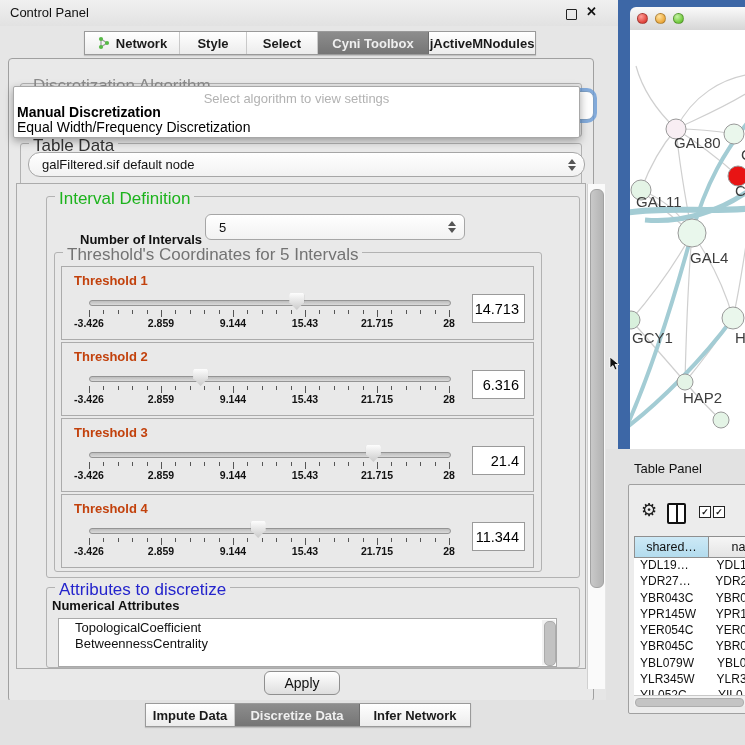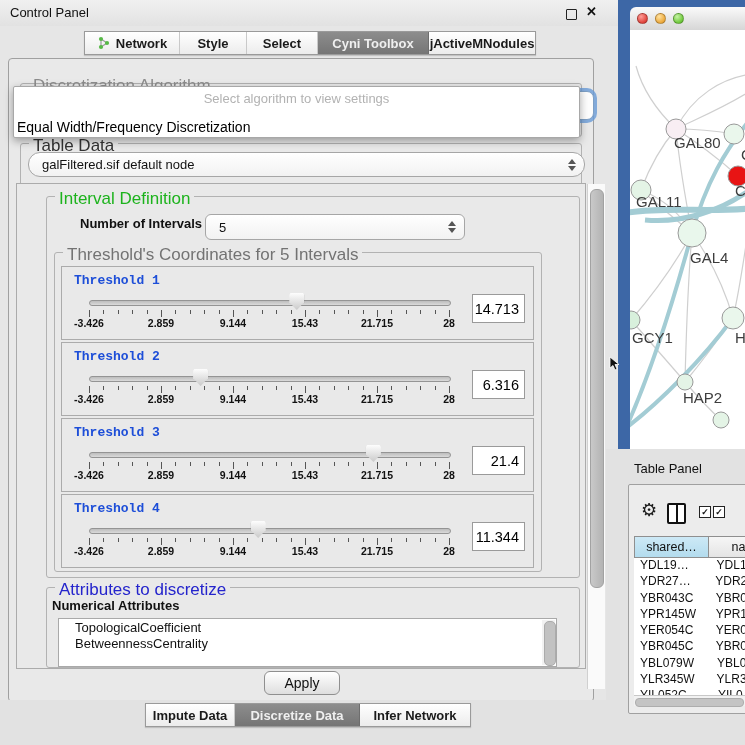--- a/index.html
+++ b/index.html
@@ -24,21 +24,21 @@
   .spinner:after{content:"";position:absolute;left:0;bottom:0;border-left:4px solid transparent;border-right:4px solid transparent;border-top:5px solid #555;}
   .popup{left:13px;top:86px;width:565px;height:50px;background:#fff;border:1px solid #a8a8a8;border-radius:2px;box-shadow:0 3px 8px rgba(0,0,0,.35);z-index:30;}
   .popup .hint{position:absolute;left:0;top:4px;width:100%;text-align:center;font-size:13px;color:#b2b2b2;}
   .popup .it1{position:absolute;left:3px;top:17px;font-size:14px;font-weight:bold;color:#000;}
   .popup .it2{position:absolute;left:3px;top:32px;font-size:14px;color:#000;}
   .ghost-combo{left:26px;top:91px;width:566px;height:27px;background:#fdfdfd;border:1px solid #7d9fc4;border-radius:7px;box-shadow:0 0 0 3px rgba(105,155,215,.8);z-index:10;}
   .scrollpane{left:16px;top:183px;width:568px;height:484px;border:1px solid #ababab;background:#e9e9e9;}
   .vscroll{left:587px;top:184px;width:17px;height:505px;background:#fafafa;border-left:1px solid #d0d0d0;}
   .vscroll .thumb{position:absolute;left:2px;top:5px;width:12px;height:397px;border-radius:6px;background:linear-gradient(90deg,#c9c9c9,#b3b3b3);border:1px solid #a2a2a2;}
   .tpanel{position:absolute;left:0;width:471px;height:72px;border:1px solid #ababab;background:#e9e9e9;}
-  .tlabel{position:absolute;left:12px;top:6px;font-size:13px;font-weight:bold;color:#1d4ed8;font-family:Liberation Mono, monospace;}
+  .tlabel{position:absolute;left:12px;top:6px;font-size:13px;font-weight:bold;color:#c2410c;}
   .track{position:absolute;left:27px;top:33px;width:360px;height:4px;border:1px solid #949494;border-radius:3px;background:linear-gradient(#bdbdbd,#dadada);}
   .thumb-sl{position:absolute;top:26px;width:15px;height:17px;background:linear-gradient(#fdfdfd,#cacaca);clip-path:polygon(8% 0,92% 0,100% 12%,100% 55%,50% 100%,0 55%,0 12%);filter:drop-shadow(0 0 1px #777);z-index:3;}
   .tick{position:absolute;width:1px;background:#555;}
   .ticklabel{position:absolute;top:50px;font-size:10.5px;font-weight:bold;color:#111;transform:translateX(-50%);white-space:nowrap;}
   .vbox{position:absolute;left:410px;top:27px;width:53px;height:29px;background:#fff;border:1px solid #9a9a9a;font-size:14.5px;color:#000;display:flex;align-items:center;justify-content:flex-end;padding-right:5px;box-sizing:border-box;}
   .listbox{left:58px;top:618px;width:497px;height:47px;background:#fff;border:1px solid #a9a9a9;overflow:hidden;}
   .listbox .item{padding:1px 0 1px 16px;font-size:13px;color:#111;height:14px;}
   .list-scroll{position:absolute;right:1px;top:1px;width:13px;height:45px;background:#f2f2f2;}
   .list-scroll .thumb{position:absolute;left:1.5px;top:1px;width:10px;height:43px;border-radius:5px;background:#c2c2c2;border:1px solid #ababab;}
   .applybtn{left:264px;top:671px;width:74px;height:22px;background:linear-gradient(#ffffff,#dedede);border:1px solid #8f8f8f;border-radius:6px;font-size:14px;color:#111;display:flex;align-items:center;justify-content:center;}
@@ -111,40 +111,41 @@
   <div class="abs outer-panel"></div>
 
   <div class="groupbox" style="left:20px;top:83px;width:560px;height:52px;">
     <span class="grouptitle" style="color:#8c8c8c;background:transparent;">Discretization Algorithm</span>
   </div>
 
   <div class="abs ghost-combo"></div>
 
   <div class="abs popup">
     <div class="hint">Select algorithm to view settings</div>
+    <div class="it1">Manual Discretization</div>
     <div class="it2">Equal Width/Frequency Discretization</div>
   </div>
 
   <div class="groupbox" style="left:20px;top:143px;width:560px;height:42px;">
     <span class="grouptitle" style="color:#333;">Table Data</span>
   </div>
   <div class="combo" style="left:28px;top:152px;width:542px;height:23px;border-radius:12px;">
     <span>galFiltered.sif default node</span>
     <span class="spinner"></span>
   </div>
 
   <div class="abs scrollpane"></div>
   <div class="abs vscroll">
       <div class="thumb"></div>
     </div>
 
   <div class="groupbox" style="left:46px;top:196px;width:532px;height:380px;">
     <span class="grouptitle" style="color:#1db31d;">Interval Definition</span>
   </div>
-  <div class="abs" style="left:80px;top:216px;font-size:13px;font-weight:bold;color:#111;">Number of Intervals</div>
+  <div class="abs" style="left:80px;top:232px;font-size:13px;font-weight:bold;color:#111;">Number of Intervals</div>
   <div class="combo" style="left:205px;top:214px;width:245px;height:24px;">
     <span>5</span>
     <span class="spinner"></span>
   </div>
 
   <div class="groupbox" style="left:54px;top:252px;width:486px;height:318px;">
     <span class="grouptitle" style="color:#737373;">Threshold's Coordinates for 5 Intervals</span>
   </div>
   <div class="abs" style="left:61px;top:266px;width:473px;height:300px;">
       <div class="tpanel" style="top: 0px;">

